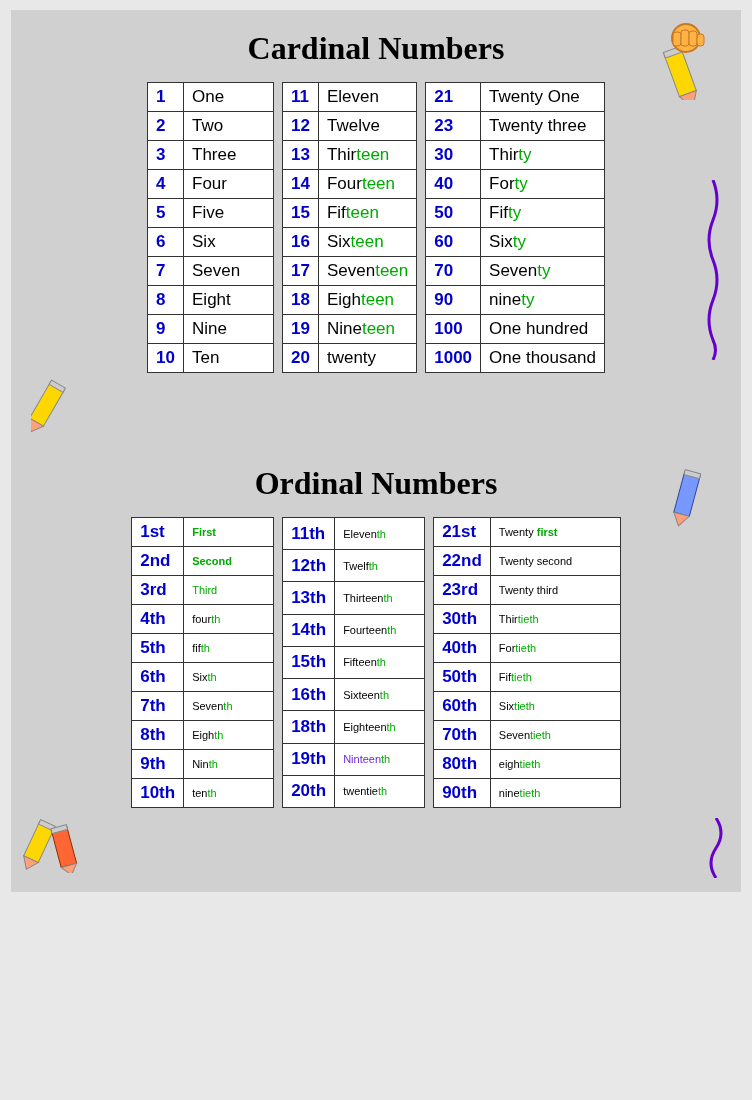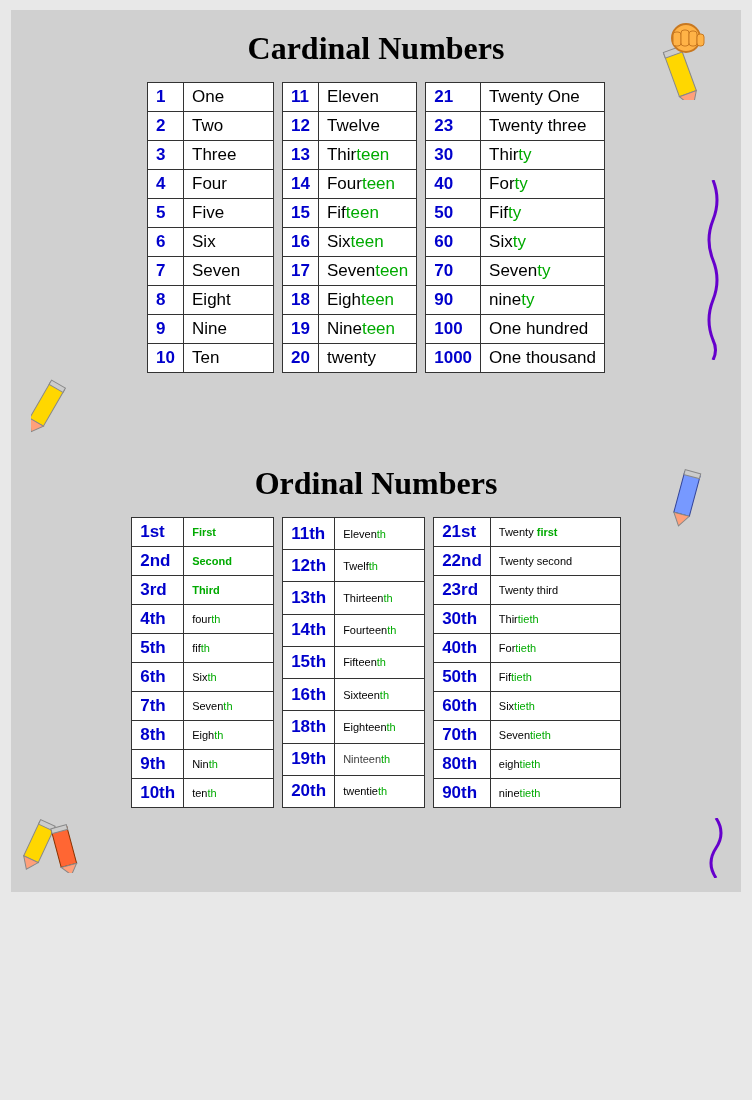--- a/index.html
+++ b/index.html
@@ -275,21 +275,21 @@
           <tr>
             <td class="num-cell ord-num-cell">1st</td>
             <td class="word-cell ord-word-cell"><span class="green" style="font-weight:bold;">First</span></td>
           </tr>
           <tr>
             <td class="num-cell ord-num-cell">2nd</td>
             <td class="word-cell ord-word-cell"><span class="green" style="font-weight:bold;">Second</span></td>
           </tr>
           <tr>
             <td class="num-cell ord-num-cell">3rd</td>
-            <td class="word-cell ord-word-cell"><span class="green" style="font-weight:bold;">Third</span></td>
+            <td class="word-cell ord-word-cell"><span class="green" style="font-weight:normal;">Third</span></td>
           </tr>
           <tr>
             <td class="num-cell ord-num-cell">4th</td>
             <td class="word-cell ord-word-cell"><span style="color:#000">four</span><span class="green">th</span></td>
           </tr>
           <tr>
             <td class="num-cell ord-num-cell">5th</td>
             <td class="word-cell ord-word-cell"><span style="color:#000">fif</span><span class="green">th</span></td>
           </tr>
           <tr>
@@ -340,21 +340,21 @@
           <tr>
             <td class="num-cell ord-num-cell">16th</td>
             <td class="word-cell ord-word-cell"><span style="color:#000">Sixteen</span><span class="green">th</span></td>
           </tr>
           <tr>
             <td class="num-cell ord-num-cell">18th</td>
             <td class="word-cell ord-word-cell"><span style="color:#000">Eighteen</span><span class="green">th</span></td>
           </tr>
           <tr>
             <td class="num-cell ord-num-cell">19th</td>
-            <td class="word-cell ord-word-cell"><span style="color:#404040">Ninteen</span><span class="green">th</span></td>
+            <td class="word-cell ord-word-cell"><span style="color:#6d28d9">Ninteen</span><span class="green">th</span></td>
           </tr>
           <tr>
             <td class="num-cell ord-num-cell">20th</td>
             <td class="word-cell ord-word-cell"><span style="color:#000">twentie</span><span class="green">th</span></td>
           </tr>
         </tbody>
       </table>
 
       <table>
         <tbody>

